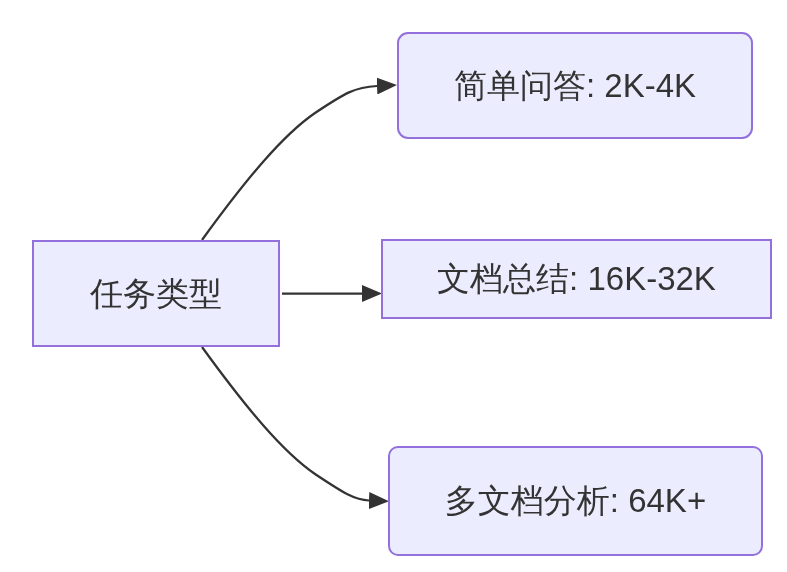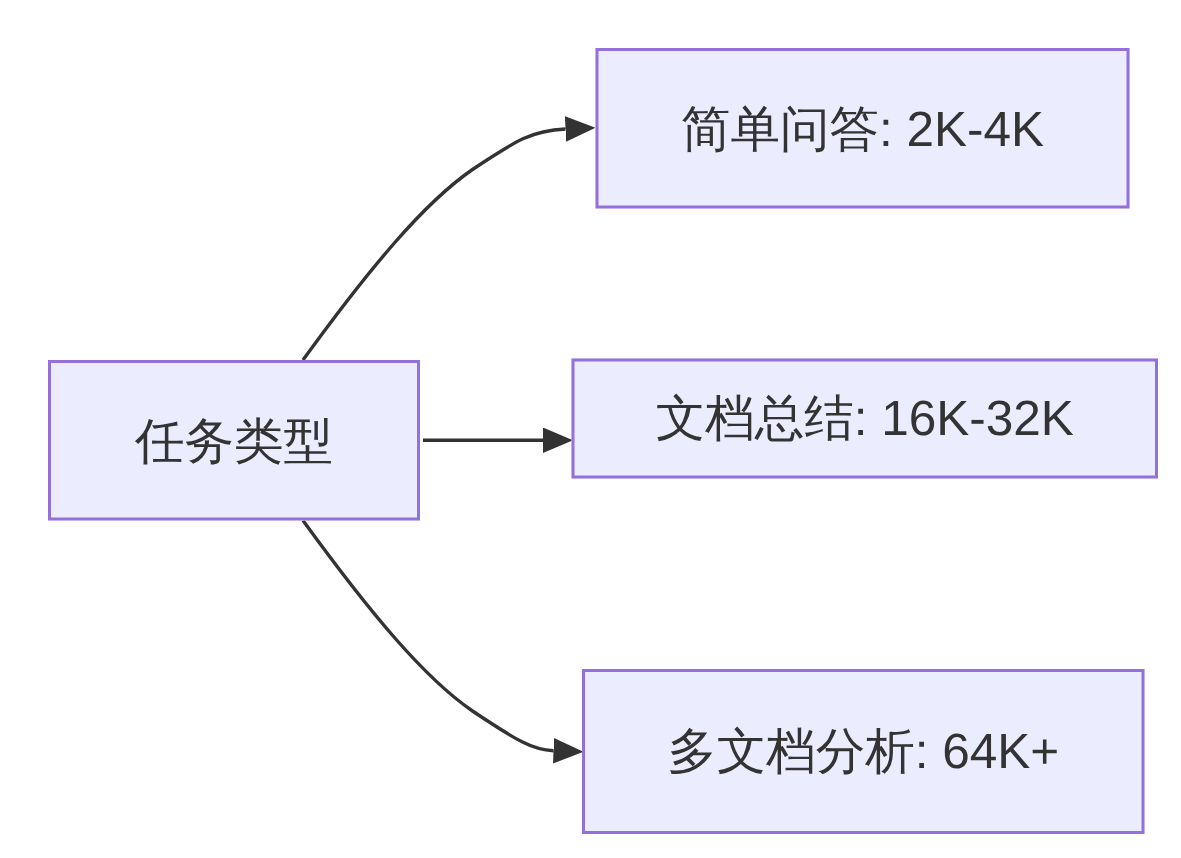--- a/index.html
+++ b/index.html
@@ -36,23 +36,23 @@
     color: #333333;
     font-size: 33px;
     line-height: 1.2;
     display: flex;
     align-items: center;
     justify-content: center;
     text-align: center;
     white-space: nowrap;
   }
   .node-root    { left: 32px;  top: 240px; width: 248px; height: 107px; }
-  .node-top     { left: 397px; top: 32px;  width: 356px; height: 107px; }
+  .node-top     { left: 397px; top: 32px;  width: 356px; height: 107px; border-radius: 11px; }
   .node-middle  { left: 381px; top: 239px; width: 391px; height: 80px; }
-  .node-bottom  { left: 388px; top: 446px; width: 375px; height: 110px; }
+  .node-bottom  { left: 388px; top: 446px; width: 375px; height: 110px; border-radius: 10px; }
 </style>
 </head>
 <body>
 
 <div class="canvas">
 
   <svg class="edges" viewBox="0 0 787 572" xmlns="http://www.w3.org/2000/svg">
     <defs>
       <marker id="arrowhead" viewBox="0 0 20 17" refX="0" refY="8.5" markerWidth="20" markerHeight="17" markerUnits="userSpaceOnUse" orient="auto">
         <path d="M0,0 L20,8.5 L0,17 Z" fill="#333333"></path>

